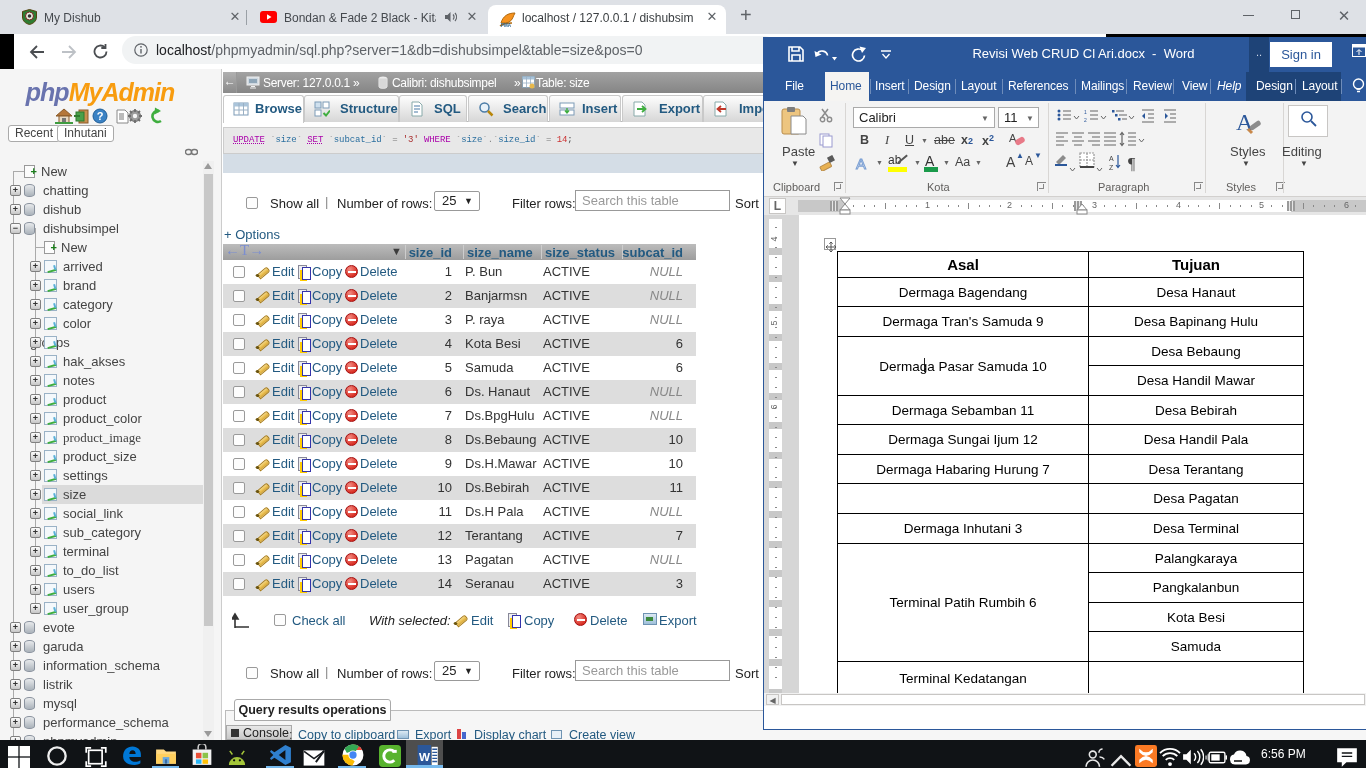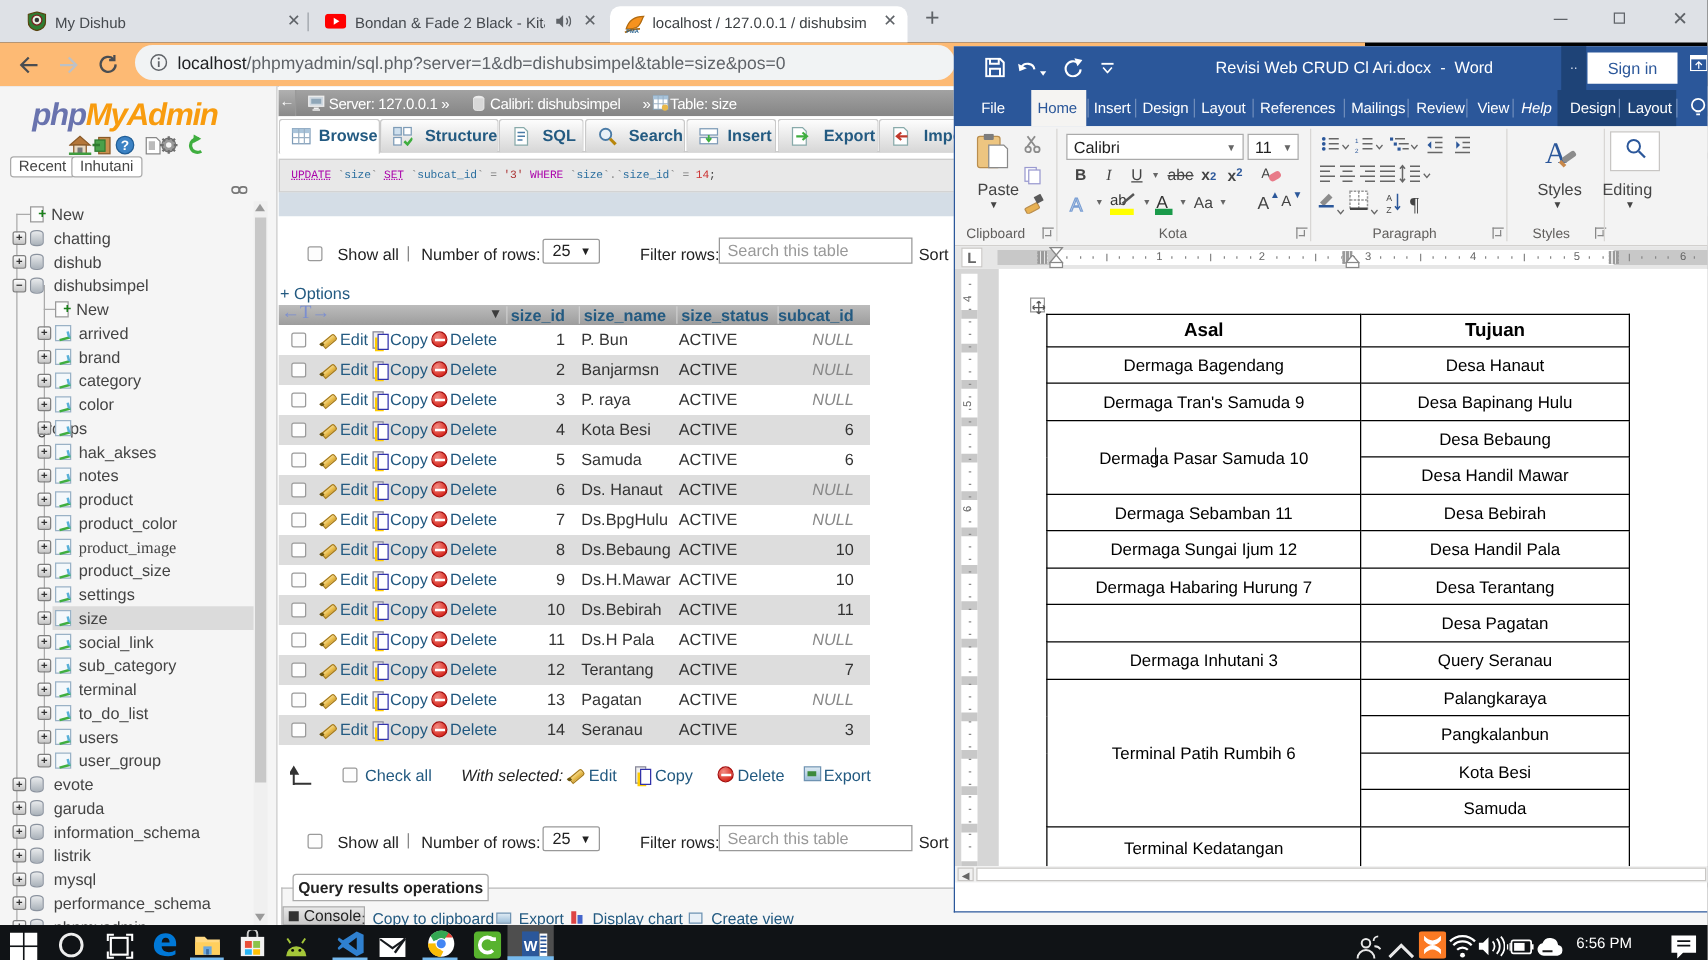--- a/index.html
+++ b/index.html
@@ -7,21 +7,21 @@
 body { font-family:"Liberation Sans", sans-serif; position:relative; background:#000; }
 #screen { position:absolute; left:0; top:0; width:1366px; height:768px; overflow:hidden; }
 
 
 #tabstrip { position:absolute; left:0; top:0; width:1366px; height:34px; background:#dee1e6; }
 .tab { position:absolute; top:0; height:34px; font-size:12px; color:#45494e; }
 .tabtitle { position:absolute; top:11px; white-space:nowrap; overflow:hidden; }
 .tabx { position:absolute; top:10px; width:14px; height:14px; color:#5f6368; font-size:13px; line-height:14px; text-align:center; }
 .tabsep { position:absolute; top:10px; width:1px; height:15px; background:#9aa0a6; }
 #tab3 { position:absolute; left:488px; top:5px; width:238px; height:29px; background:#fff; border-radius:8px 8px 0 0; font-size:12px; color:#45494e; }
-#toolbar { position:absolute; left:0; top:34px; width:1092px; height:35px; background:#fdba74; }
+#toolbar { position:absolute; left:14px; top:34px; width:1092px; height:35px; background:#ffffff; }
 #urlpill { position:absolute; left:108px; top:2px; width:656px; height:28px; background:#f1f3f4; border-radius:14px; }
 
 #page { position:absolute; left:0; top:69px; width:1366px; height:671px; background:#fff; }
 #sidebar { position:absolute; left:0; top:0; width:222px; height:671px; background:#f5f5f5; border-right:1px solid #ccc; }
 #pmalogo { position:absolute; left:0; top:9px; width:200px; text-align:center; font-size:25px; font-weight:bold; font-style:italic; letter-spacing:-1px; }
 #pmalogo .p1 { color:#6973ae; } #pmalogo .p2 { color:#f89c0f; }
 #iconrow { position:absolute; left:55px; top:38px; }
 .btn-rf { position:absolute; top:56px; height:17px; background:#fff; border:1px solid #aaa; border-radius:3px; font-size:12px; color:#444; line-height:15px; padding:0 6px; }
 #tree { position:absolute; left:0; top:93px; width:202px; font-size:13px; color:#444; }
 .trow { position:absolute; height:19px; line-height:19px; white-space:nowrap; }
@@ -566,21 +566,21 @@
     <svg style="position:absolute;left:86px;top:9px;" width="16" height="16" viewBox="0 0 16 16">
           <path d="M12.5 4.5 a6 6 0 1 0 2 5" fill="none" stroke="#fff" stroke-width="1.7"></path>
           <path d="M9.5 0.5 l6.5 1.5 -4 5 z" fill="#fff"></path>
         </svg>
     <svg style="position:absolute;left:117px;top:13px;" width="10" height="9" viewBox="0 0 10 9">
           <path d="M0 1 h10" stroke="#fff" stroke-width="1.5"></path>
           <path d="M1.5 4 L5 8 L8.5 4" fill="none" stroke="#fff" stroke-width="1.3"></path>
         </svg>
     <span style="position:absolute;left:18px;top:9px;width:603px;text-align:center;color:#fff;font-size:13px;">Revisi Web CRUD Cl Ari.docx&nbsp; -&nbsp; Word</span>
     <div style="position:absolute;left:485px;top:0px;width:20px;height:35px;background:#1e4377;color:#cdd8ea;font-size:11px;text-align:center;line-height:30px;">..</div>
-    <div style="position:absolute;left:506px;top:5px;width:72px;height:25px;background:#fff;color:#2b579a;font-size:13px;text-align:center;line-height:25px;">Sign in</div>
+    <div style="position:absolute;left:506px;top:5px;width:62px;height:25px;background:#fff;color:#2b579a;font-size:13px;text-align:center;line-height:25px;">Sign in</div>
     <svg style="position:absolute;left:588px;top:7px;" width="14" height="13" viewBox="0 0 14 13">
           <rect x="0.5" y="0.5" width="13" height="12" fill="none" stroke="#fff"></rect>
           <rect x="0.5" y="0.5" width="13" height="3" fill="#fff"></rect>
           <path d="M7 11 V6 M4.5 8 L7 5.5 L9.5 8" stroke="#fff" fill="none"></path>
         </svg>
   </div>
   <div id="wtabs">
     <div style="position:absolute;left:482px;top:0;width:95px;height:29px;background:#1e4377;"></div>
     <div style="position:absolute;left:61px;top:0;width:44px;height:29px;background:#f5f4f2;"></div>
     <span class="wtab" style="left:21px;">File</span>
@@ -922,21 +922,21 @@
 <tr style="height:29px;">
                 <td>Dermaga Habaring Hurung 7</td>
                 <td>Desa Terantang</td>
               </tr>
 <tr style="height:30px;">
                 <td></td>
                 <td>Desa Pagatan</td>
               </tr>
 <tr style="height:30px;">
                 <td>Dermaga Inhutani 3</td>
-                <td>Query Seranau</td>
+                <td>Desa Terminal</td>
               </tr>
 <tr style="height:29px;">
                 <td rowspan="4">Terminal Patih Rumbih 6</td>
                 <td>Palangkaraya</td>
               </tr>
 <tr style="height:30px;">
                 <td>Pangkalanbun</td>
               </tr>
 <tr style="height:29px;">
                 <td>Kota Besi</td>

